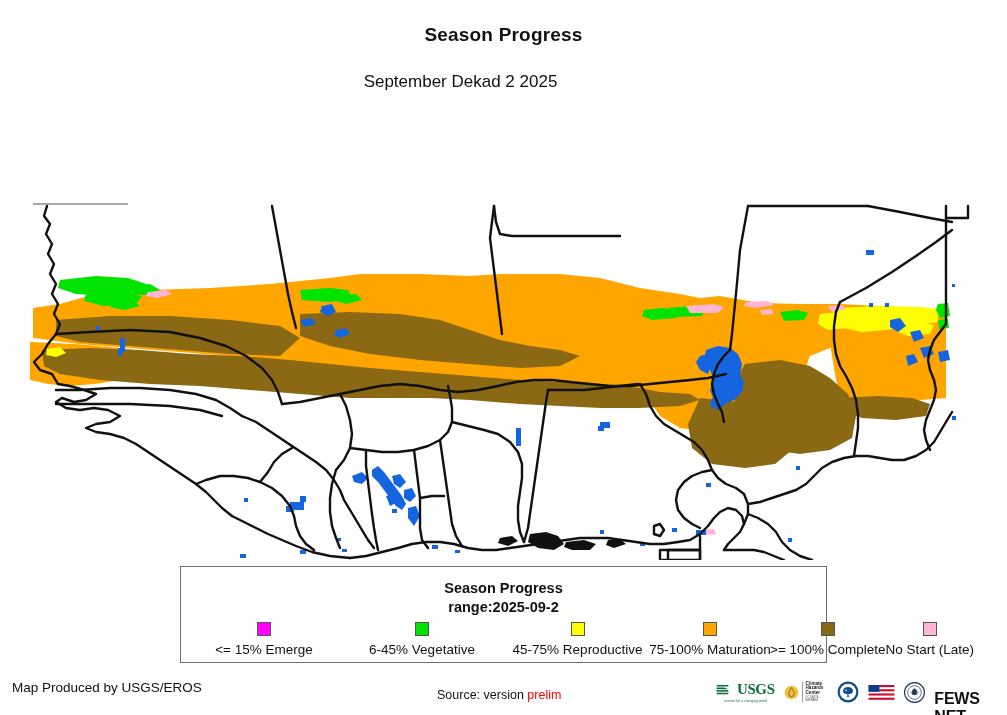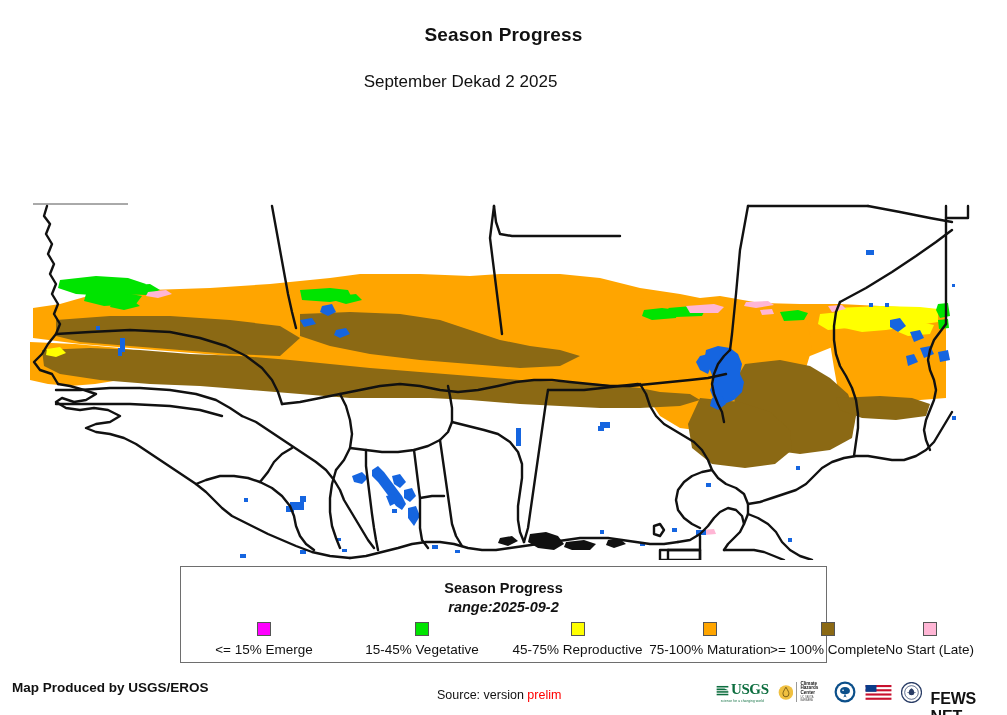--- a/index.html
+++ b/index.html
@@ -33,55 +33,54 @@
     background:#ffffff;border:1px solid #6e6e6e;
     box-sizing:border-box;
   }
   #legend-title{
     text-align:center;font-size:14.5px;font-weight:bold;color:#111;
     margin-top:12px;line-height:1.32;
   }
   #legend-range{
     text-align:center;font-size:14.5px;font-weight:bold;color:#111;
     line-height:1.32;
-    font-style:italic;
   }
   .legend-grid{
     position:absolute;left:8px;top:55px;width:632px;
     display:grid;
     grid-template-columns:150px 166px 145px 120px;
     grid-auto-rows:19px;
     grid-auto-flow:column;
     align-items:center;
   }
   .legend-item{display:flex;align-items:center;gap:7px;height:19px;flex-direction:column;}
   .swatch{
     width:14px;height:14px;border:1px solid #555;box-sizing:border-box;
     flex:0 0 auto;
   }
   .legend-label{font-size:13.5px;color:#111;white-space:nowrap;line-height:1;}
 
   
   #footer-left{
-    position:absolute;left:12px;top:680px;font-size:13.5px;color:#111;font-weight:bold;
+    position:absolute;left:12px;top:680px;font-size:13.5px;color:#111;
   }
   #footer-source{
     position:absolute;left:437px;top:688px;font-size:12.5px;color:#111;
   }
   #footer-source .ver{color:#ff0000;}
 
   #logos{
     position:absolute;left:716px;top:675px;height:34px;
     display:flex;align-items:center;gap:9px;
   }
   .logo{display:flex;align-items:center;height:30px;}
 
   
   .usgs-wrap{display:flex;flex-direction:column;justify-content:center;}
-  .usgs-row{display:flex;align-items:flex-end;gap:2px;}
+  .usgs-row{display:flex;align-items:center;gap:8px;}
   .usgs-mark{width:13px;height:13px;}
   .usgs-text{
     font-size:15px;font-weight:bold;color:#0d6e3f;
     font-family:"Liberation Serif", serif;letter-spacing:-.4px;line-height:1;
   }
   .usgs-tag{
     font-size:3.2px;color:#0d6e3f;letter-spacing:.1px;margin-top:1px;
     transform:scaleY(1.25);transform-origin:left top;
   }
 
@@ -404,21 +403,21 @@
 
     <div class="legend-grid">
 
       <div class="legend-item">
         <span class="swatch" style="background:#FF00FF"></span>
         <span class="legend-label">&lt;= 15% Emerge</span>
       </div>
 
       <div class="legend-item">
         <span class="swatch" style="background:#00E400"></span>
-        <span class="legend-label">15-45% Vegetative</span>
+        <span class="legend-label">6-45% Vegetative</span>
       </div>
 
       <div class="legend-item">
         <span class="swatch" style="background:#FFFF00"></span>
         <span class="legend-label">45-75% Reproductive</span>
       </div>
 
       <div class="legend-item">
         <span class="swatch" style="background:#FFA500"></span>
         <span class="legend-label">75-100% Maturation</span>

